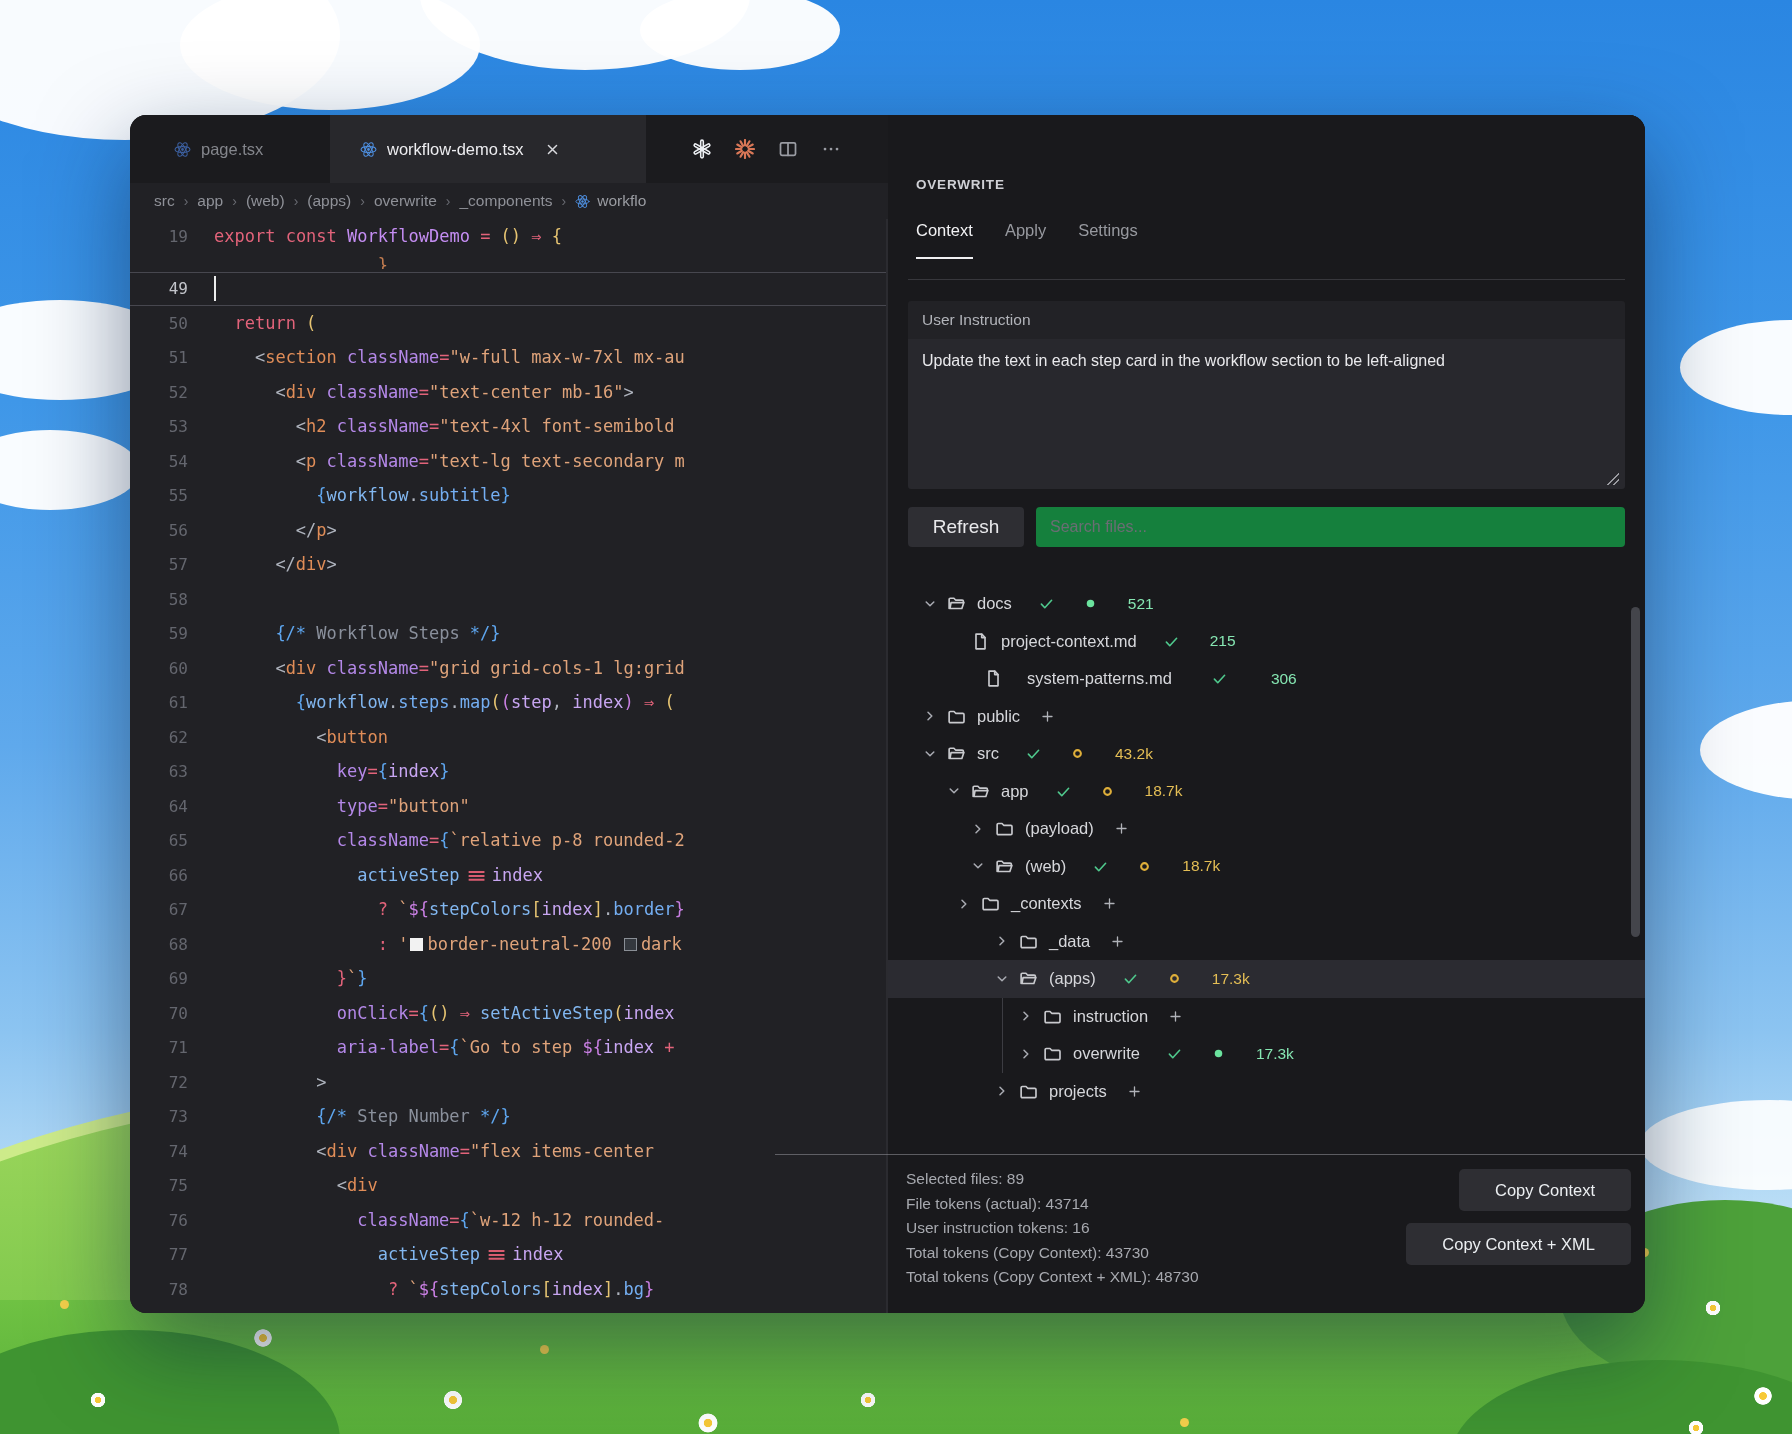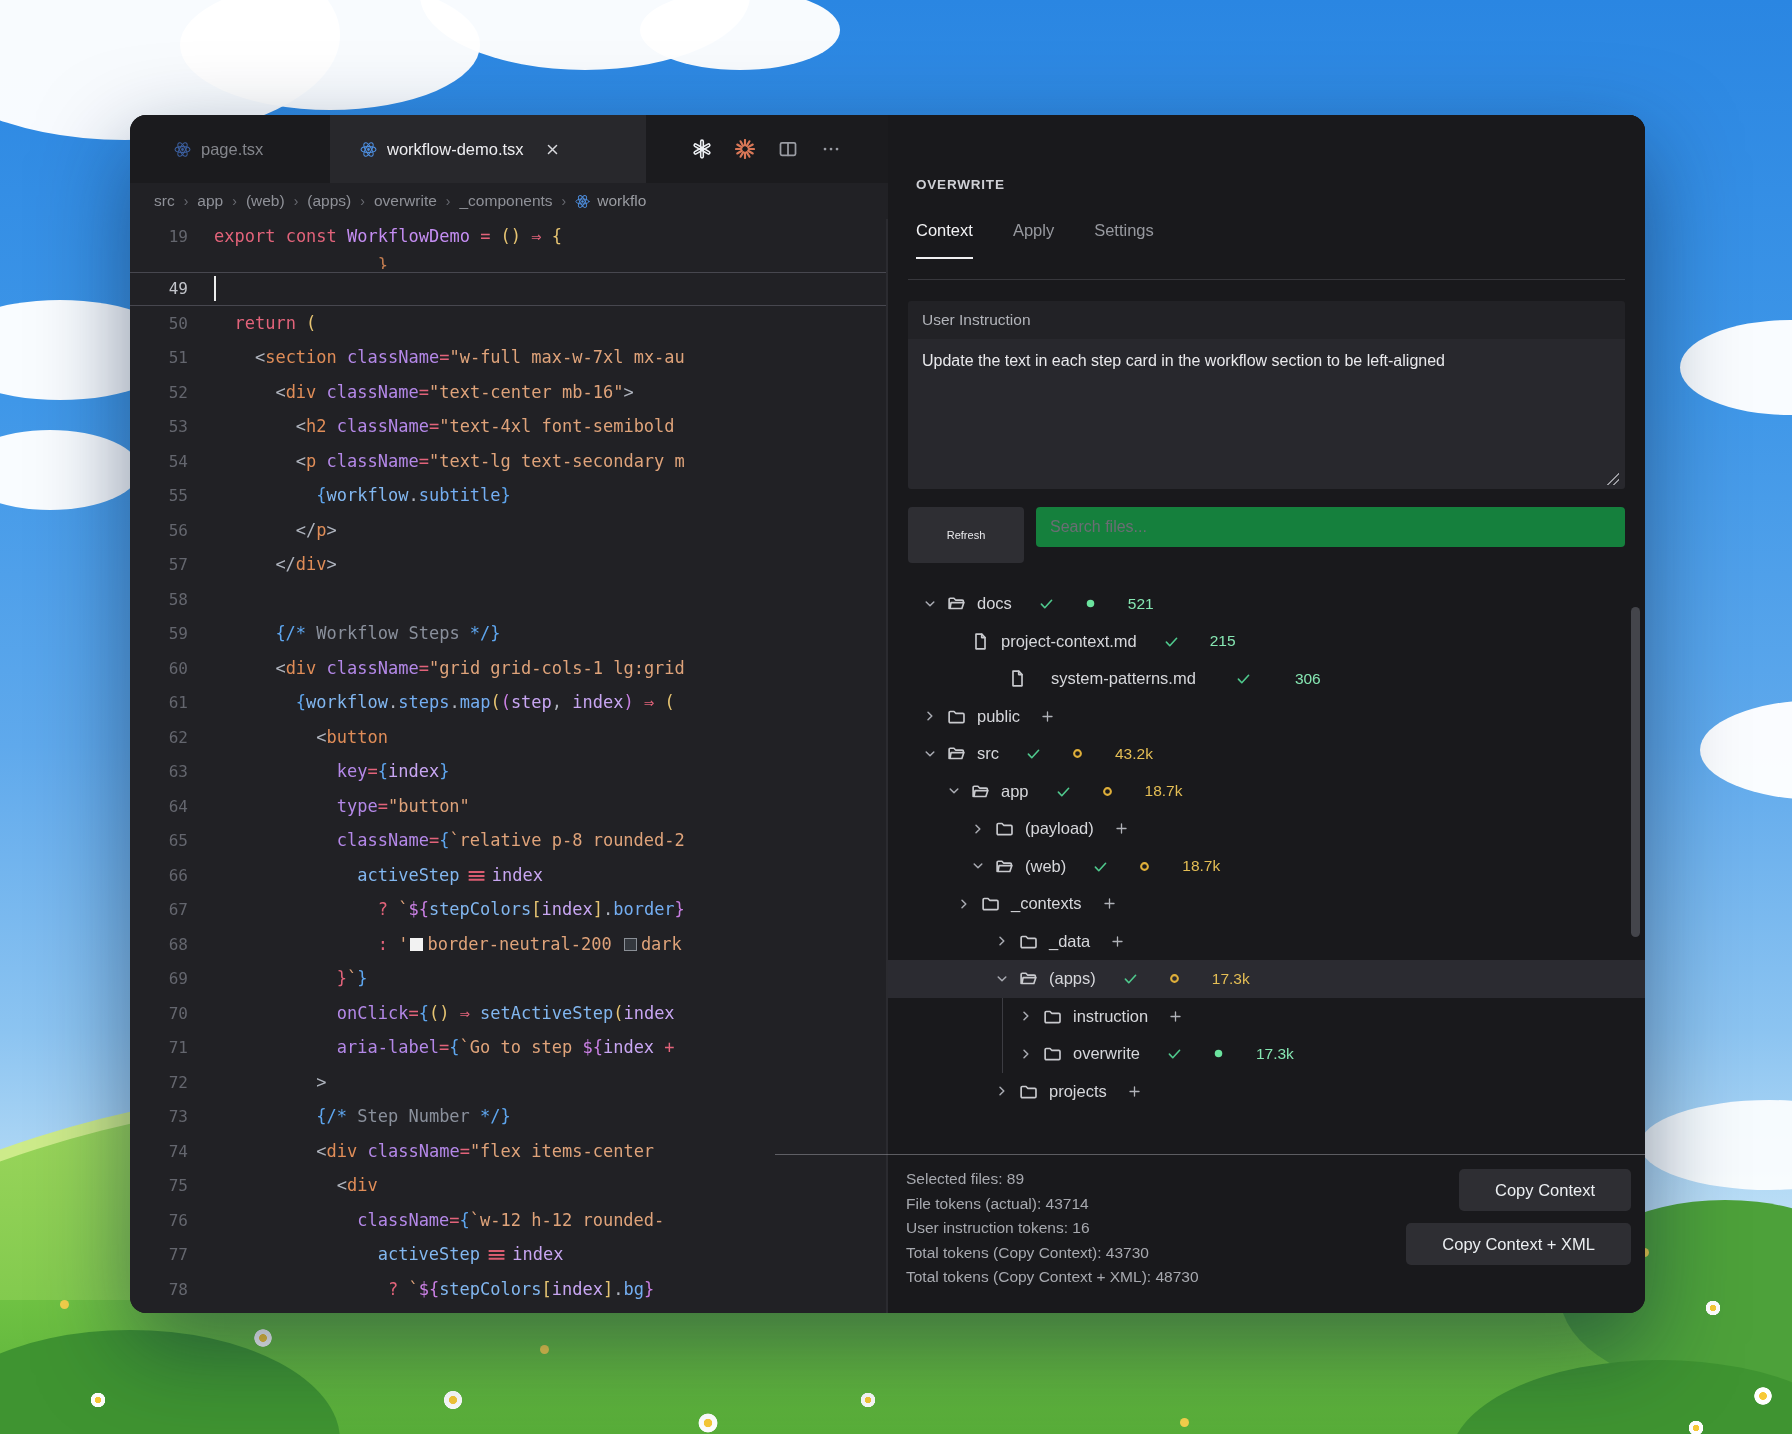--- a/index.html
+++ b/index.html
@@ -59,33 +59,33 @@
   .tk-attr{color:#b488e8;} .tk-cmp{color:#c48df2;} .tk-var{color:#82b7f0;}
   .tk-prop{color:#74aef2;} .tk-param{color:#c8a6f2;} .tk-bry{color:#e6c472;}
   .tk-brb{color:#5ea6ef;} .tk-brp{color:#c97fe3;} .tk-pun{color:#aeb3bd;}
   .tk-cmt{color:#8a909c;}
   .tk-eq{color:#d95c70;display:inline-block;transform:scaleX(1.8);margin:0 11px;font-weight:bold;}
   .sw{display:inline-block;width:13px;height:13px;background:#f2f2f2;margin:0 4px -1px 2px;}
   .sw.dark{background:#34383e;border:1px solid #8a8f96;box-sizing:border-box;}
   
   .panel{position:absolute;left:758px;top:0;right:0;bottom:0;background:#19191c;}
   .p-title{position:absolute;left:28px;top:62px;font-size:13.5px;font-weight:bold;letter-spacing:.8px;color:#cfd0d5;}
-  .p-tabs{position:absolute;left:28px;top:106px;display:flex;gap:40px;font-size:16.5px;color:#97999f;}
+  .p-tabs{position:absolute;left:28px;top:106px;display:flex;gap:32px;font-size:16.5px;color:#97999f;}
   .p-tab{padding-bottom:17px;}
   .p-tab.active{color:#f2f2f4;border-bottom:2px solid #f0f0f2;}
   .p-tabline{position:absolute;left:20px;right:20px;top:164px;height:1px;background:#37373c;}
   .p-strip{position:absolute;left:20px;right:20px;top:186px;height:38px;background:#222226;display:flex;
            align-items:center;padding-left:14px;font-size:15.5px;color:#b2b4ba;border-radius:3px 3px 0 0;box-sizing:border-box;}
   .p-ta{position:absolute;left:20px;right:20px;top:224px;height:150px;background:#28282d;color:#e9e9ec;
         font-size:16px;padding:10px 14px;border:none;resize:none;line-height:1.45;border-radius:0 0 3px 3px;
         font-family:"Liberation Sans",sans-serif;box-sizing:border-box;width:calc(100% - 40px);outline:none;}
   .p-grip{position:absolute;right:26px;top:358px;width:12px;height:12px;
           background:linear-gradient(135deg,transparent 0 48%,#9a9ba0 48% 56%,transparent 56% 72%,#9a9ba0 72% 80%,transparent 80%);}
-  .p-refresh{position:absolute;left:20px;top:392px;width:116px;height:56px;background:#2e2e33;color:#e9e9ec;
-             font-size:11px;border-radius:4px;display:flex;align-items:center;justify-content:center;}
+  .p-refresh{position:absolute;left:20px;top:392px;width:116px;height:40px;background:#2e2e33;color:#e9e9ec;
+             font-size:19px;border-radius:4px;display:flex;align-items:center;justify-content:center;}
   .p-search{position:absolute;left:148px;right:20px;top:392px;height:40px;background:#15803d;border-radius:4px;
             padding:0 14px;color:#e9e9ec;font-size:16px;border:none;box-sizing:border-box;width:calc(100% - 168px);outline:none;
             font-family:"Liberation Sans",sans-serif;}
   .p-search::placeholder{color:#6b6d74;}
   .p-tree{position:absolute;left:0;right:0;top:470px;height:561px;overflow:hidden;}
   .trow{position:relative;height:37.5px;display:flex;align-items:center;font-size:16.5px;color:#d6d7db;}
   .trow.sel{background:#2b2b31;}
   .trow.guide::before{content:"";position:absolute;left:114px;top:0;bottom:0;width:1px;background:#3c3c42;}
   .t-exp{width:16px;height:16px;color:#a9abb2;flex:none;}
   .t-spc{width:16px;flex:none;}
@@ -491,21 +491,21 @@
             </svg>
           </span>
           <span class="t-name">project-context.md</span>
           <span class="icon t-check">
             <svg viewBox="0 0 16 16" fill="none" stroke="currentColor" stroke-width="1.4" stroke-linecap="round" stroke-linejoin="round">
               <path d="M3.2 8.6l3.2 3.4 6.4-7" stroke-width="1.5"></path>
             </svg>
           </span>
           <span class="t-count green">215</span>
         </div>
-        <div class="trow" style="padding-left: 82px; gap: 13px;">
+        <div class="trow" style="padding-left: 58px; gap: 13px;">
           <span class="t-spc"></span>
           <span class="icon t-fold">
             <svg viewBox="0 0 16 16" fill="none" stroke="currentColor" stroke-width="1.4" stroke-linecap="round" stroke-linejoin="round">
               <path d="M4.2 1.8h4.9l2.7 2.8v9.6H4.2z"></path>
               <path d="M9 1.9v2.8h2.7"></path>
             </svg>
           </span>
           <span class="t-name">system-patterns.md</span>
           <span class="icon t-check">
             <svg viewBox="0 0 16 16" fill="none" stroke="currentColor" stroke-width="1.4" stroke-linecap="round" stroke-linejoin="round">

